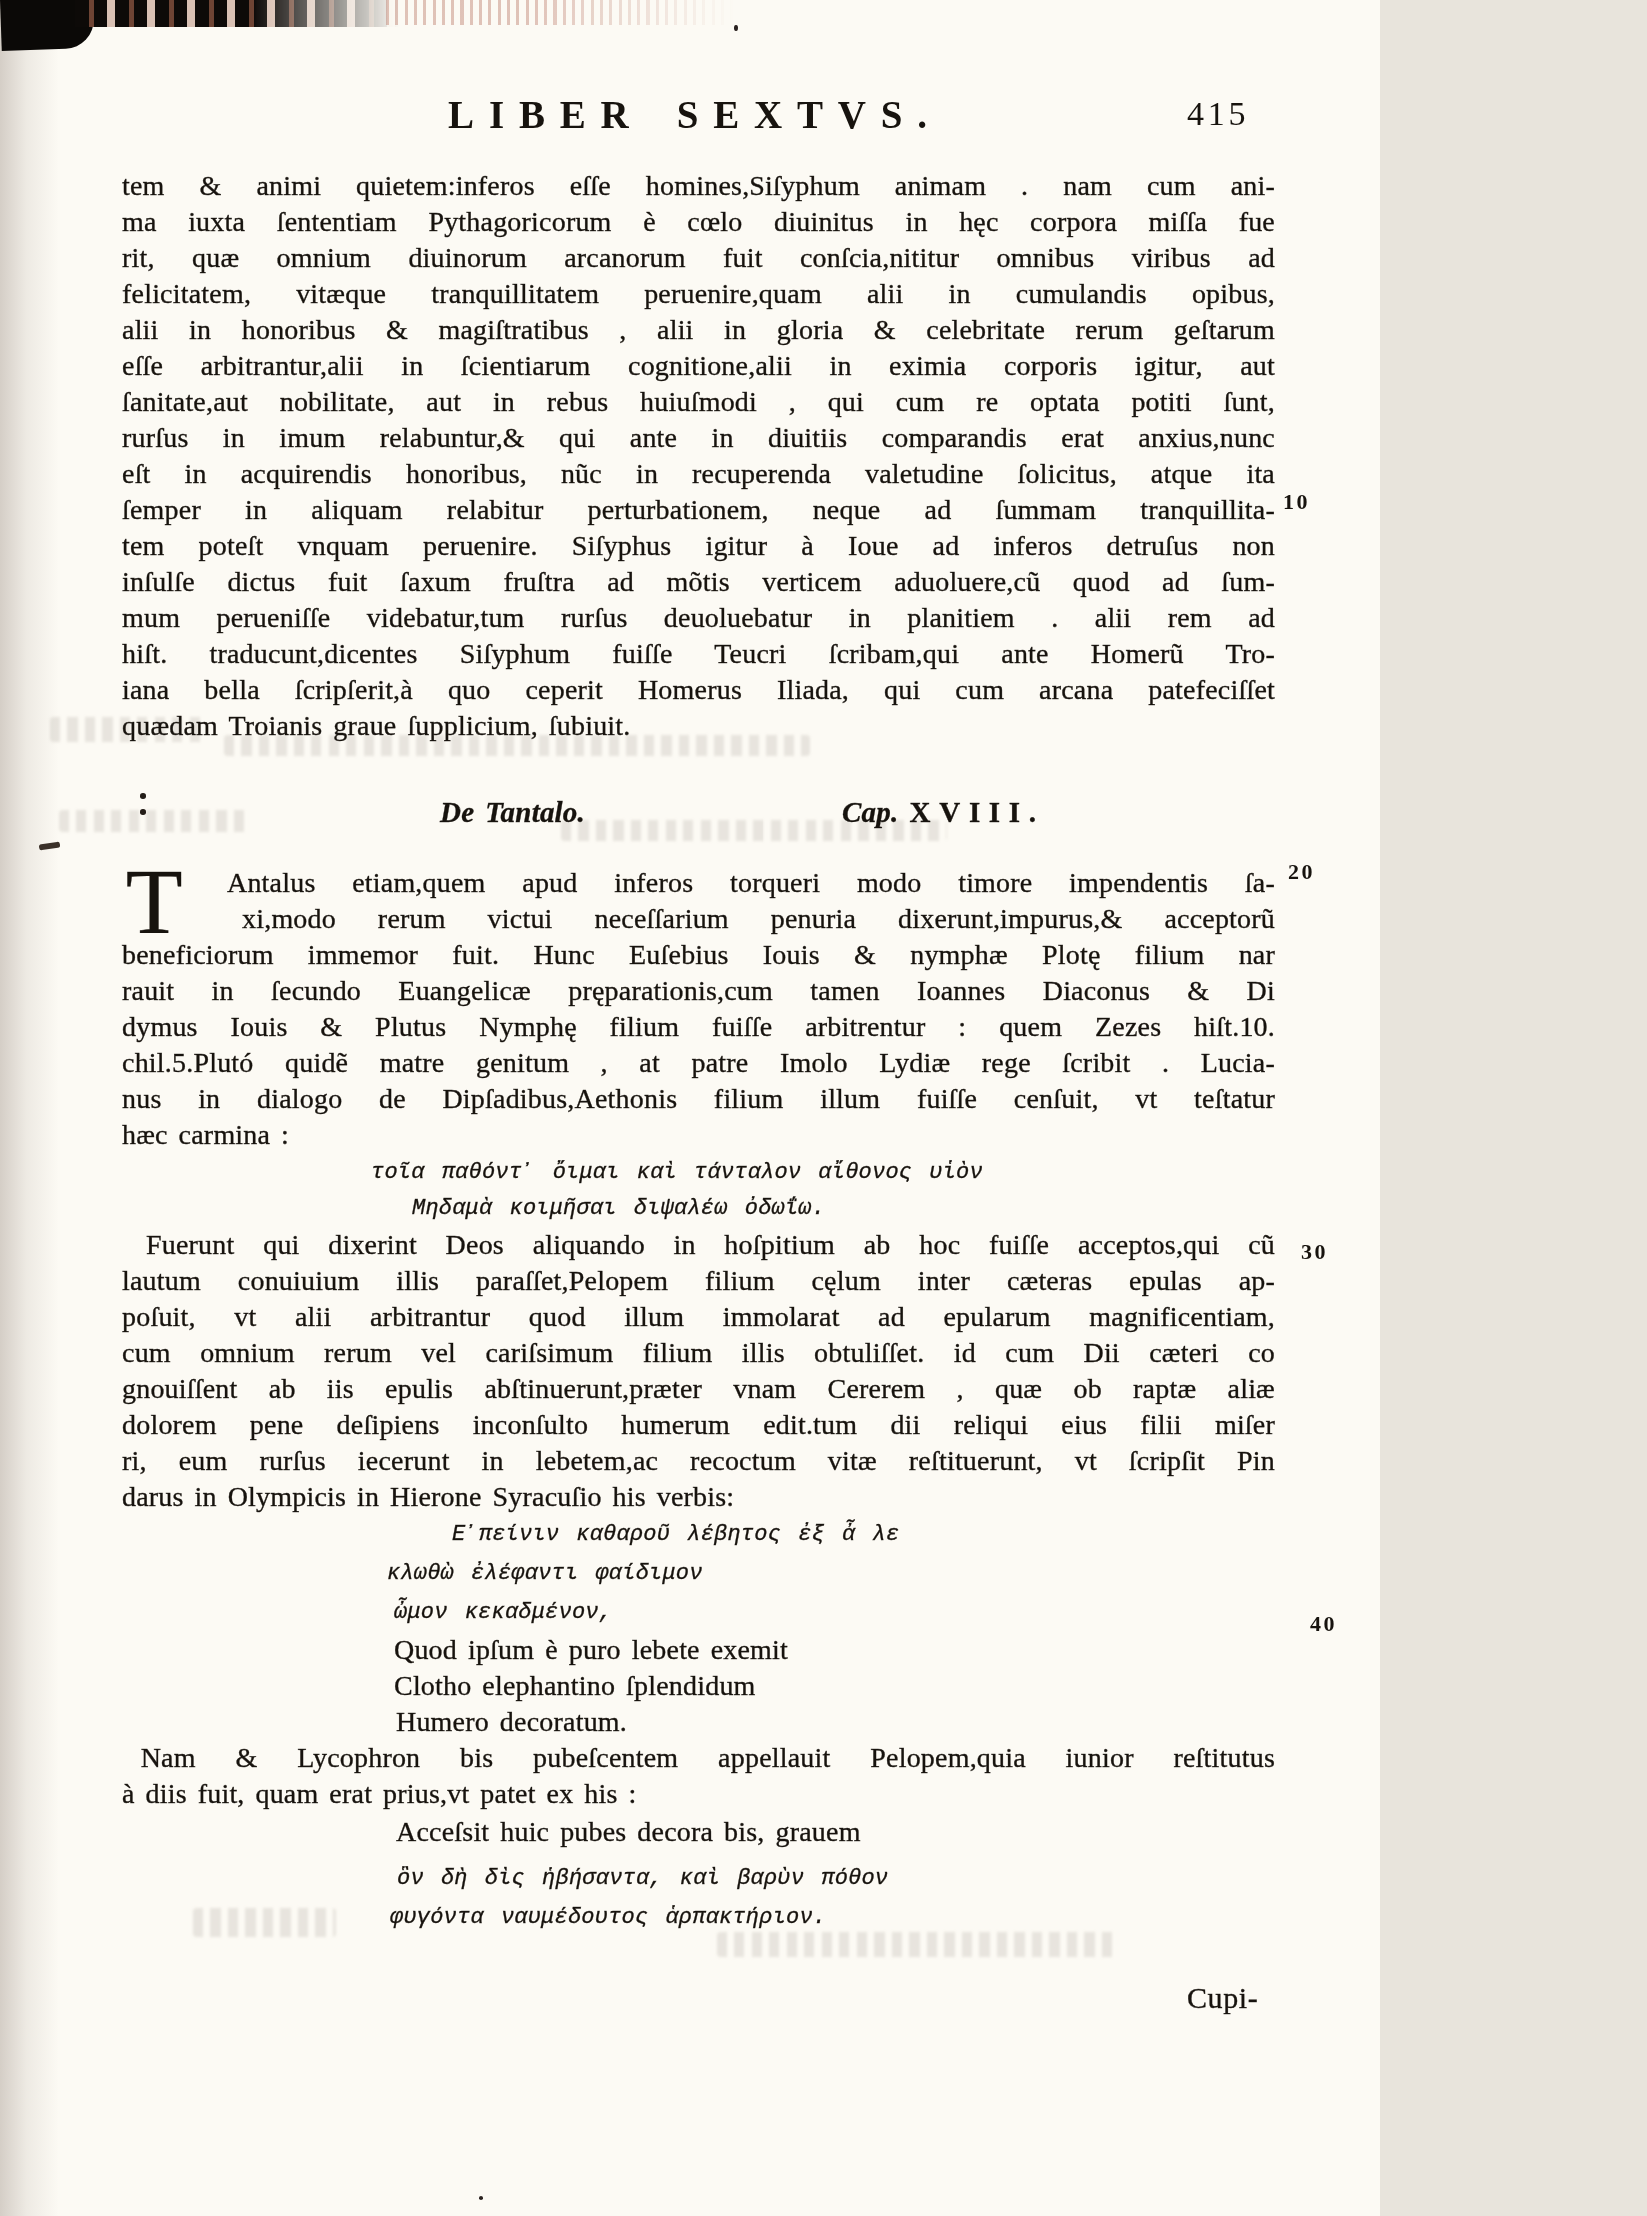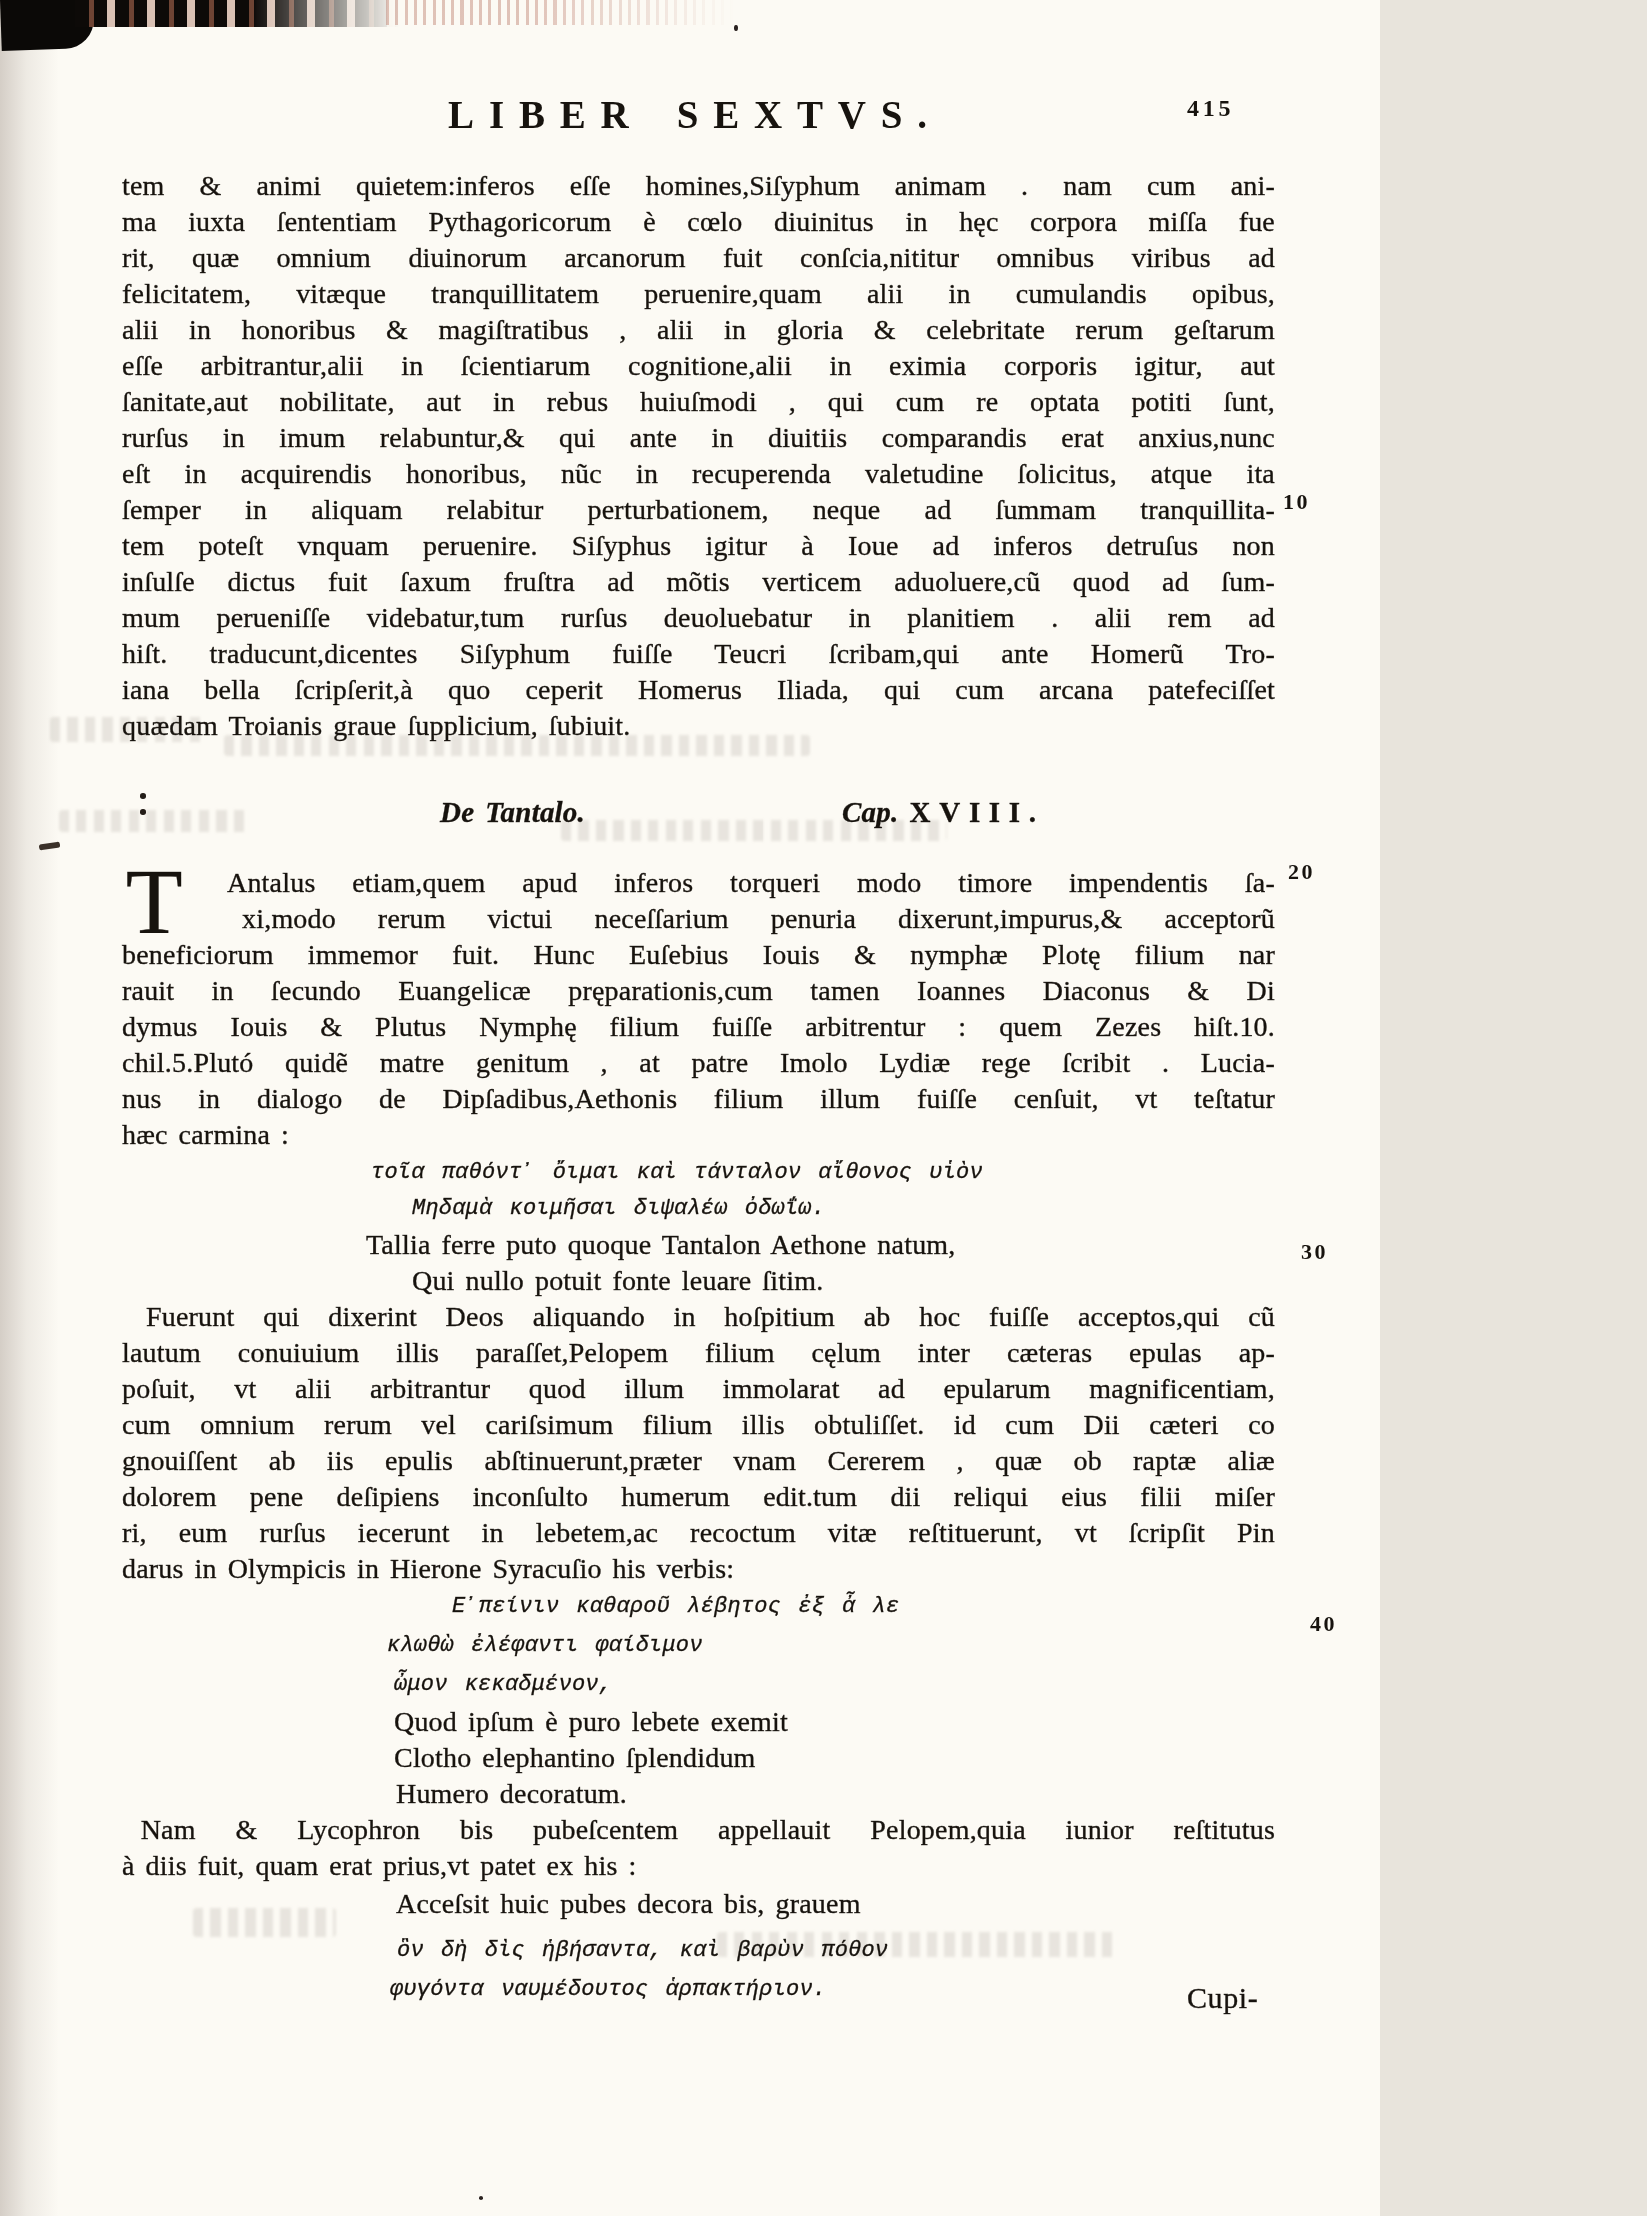--- a/index.html
+++ b/index.html
@@ -31,21 +31,21 @@
   .speck{position:absolute;width:5.6px;height:5.6px;border-radius:50%;background:#2a2220;}
   .ghost{position:absolute;background:repeating-linear-gradient(90deg,rgba(110,100,88,.14) 0 10px,rgba(110,100,88,0) 10px 17.5px);
     filter:blur(1.6px);border-radius:3.7px;}
   .mark-colon{position:absolute;left:140px;top:793px;width:5.6px;height:5.6px;border-radius:50%;
     background:#241d18;box-shadow:0 16px 0 0 #241d18;}
   .mark-dash{position:absolute;left:39px;top:843px;width:21px;height:5.6px;background:#3a3028;
     border-radius:2.5px;transform:rotate(-8deg);}
   
   .header-title{position:absolute;left:349px;top:92px;width:692px;text-align:center;
     font-size:39px;letter-spacing:.38em;word-spacing:.22em;font-weight:bold;}
-  .folio{position:absolute;left:1187px;top:95px;font-size:24px;letter-spacing:3.7px;font-weight:bold;}
+  .folio{position:absolute;left:1187px;top:95px;font-size:34px;letter-spacing:3.7px;font-weight:normal;}
   
   .col{position:absolute;left:122px;top:168px;width:1153px;font-size:28px;line-height:36px;
     word-spacing:3.7px;letter-spacing:0.2px;
     -webkit-text-stroke:0.4px rgba(23,18,12,.8);}
   .ln{min-height:36px;}
   .j{text-align:justify;text-align-last:justify;}
   .heading{position:relative;height:36px;margin-top:50px;font-size:29px;}
   .hd-sub{position:absolute;left:318px;font-style:italic;font-weight:bold;}
   .hd-cap{position:absolute;left:720px;}
   .hd-cap .cap-word{font-style:italic;font-weight:bold;}
@@ -131,24 +131,20 @@
       <div class="ln j">chil.5.Plutó quidẽ matre genitum , at patre Imolo Lydiæ rege ſcribit . Lucia-</div>
       <div class="ln j">nus in dialogo de Dipſadibus,Aethonis filium illum fuiſſe cenſuit, vt teſtatur</div>
       <div class="ln">hæc carmina :</div>
     </div>
 
     <div class="para g1">
       <div class="ln gk" style="padding-left:249px;">τοῖα παθόντ᾽ ὄιμαι καὶ τάνταλον αἴθονος υἱὸν</div>
       <div class="ln gk" style="padding-left:290px;">Μηδαμὰ κοιμῆσαι διψαλέω ὀδωΐω.</div>
     </div>
 
-    <div class="para v1">
-      <div class="ln" style="padding-left:244px;">Tallia ferre puto quoque Tantalon Aethone natum,</div>
-      <div class="ln" style="padding-left:290px;">Qui nullo potuit fonte leuare ſitim.</div>
-    </div>
 
     <div class="para">
       <div class="ln j" style="padding-left:24px;">Fuerunt qui dixerint Deos aliquando in hoſpitium ab hoc fuiſſe acceptos,qui cũ</div>
       <div class="ln j">lautum conuiuium illis paraſſet,Pelopem filium cęlum inter cæteras epulas ap-</div>
       <div class="ln j">poſuit, vt alii arbitrantur quod illum immolarat ad epularum magnificentiam,</div>
       <div class="ln j">cum omnium rerum vel cariſsimum filium illis obtuliſſet. id cum Dii cæteri co</div>
       <div class="ln j">gnouiſſent ab iis epulis abſtinuerunt,præter vnam Cererem , quæ ob raptæ aliæ</div>
       <div class="ln j">dolorem pene deſipiens inconſulto humerum edit.tum dii reliqui eius filii miſer</div>
       <div class="ln j">ri, eum rurſus iecerunt in lebetem,ac recoctum vitæ reſtituerunt, vt ſcripſit Pin</div>
       <div class="ln">darus in Olympicis in Hierone Syracuſio his verbis:</div>

